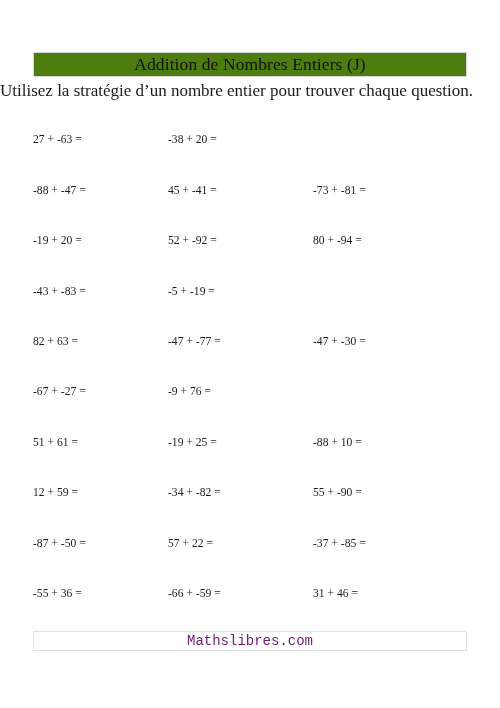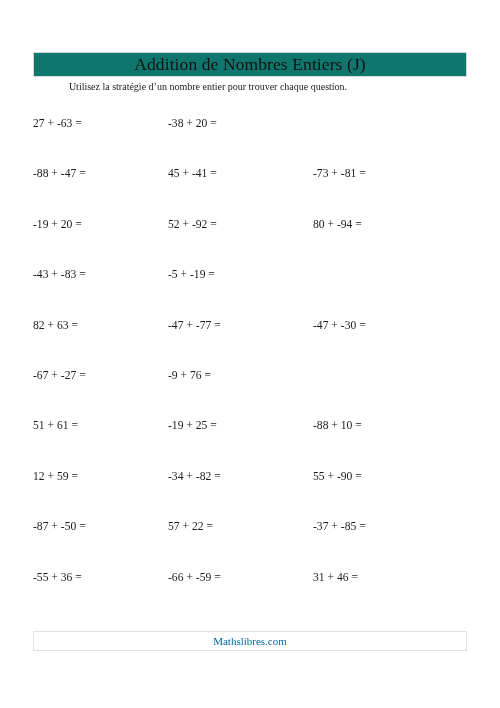--- a/index.html
+++ b/index.html
@@ -26,57 +26,57 @@
 
   
   .title-box {
     position: absolute;
     left: 33px;
     top: 52px;
     width: 434px;
     height: 25px;
     box-sizing: border-box;
     border: 1px solid #d9d9d9;
-    background: #0f766e;
+    background: #4d7c0f;
     display: flex;
     align-items: center;
     justify-content: center;
   }
   .title-text {
     font-size: 17.5px;
     line-height: 1;
     letter-spacing: 0.1px;
     color: #111111;
     white-space: nowrap;
   }
 
   
   .subtitle {
     position: absolute;
     left: 0;
     top: 81px;
     width: 416px;
     text-align: center;
-    font-size: 10px;
+    font-size: 17px;
     line-height: 1.2;
     color: #1a1a1a;
     white-space: nowrap;
   }
 
   
   .problems {
     position: absolute;
     left: 33px;
     top: 112px;
     width: 434px;
   }
   .problem-row {
     display: flex;
     height: 50.4px;
-    align-items: flex-start;
+    align-items: center;
   }
   .problem-cell {
     font-size: 11.6px;
     line-height: 1;
     color: #1b1b1b;
     padding-top: 6px;
     white-space: nowrap;
   }
   .col-1 { width: 135px; }
   .col-2 { width: 145px; }
@@ -90,24 +90,25 @@
     width: 434px;
     height: 20px;
     box-sizing: border-box;
     border: 1px solid #e2e2e2;
     background: #ffffff;
     display: flex;
     align-items: center;
     justify-content: center;
   }
   .footer-text {
-    font-size: 11px;
+    font-size: 14px;
     line-height: 1;
-    color: #0369a1;
+    color: #701a75;
     white-space: nowrap;
+    font-family: Liberation Mono, monospace;
   }
 </style>
 </head>
 <body>
 
 <div class="page">
 
   <div class="title-box">
     <div class="title-text">Addition de Nombres Entiers (J)</div>
   </div>

